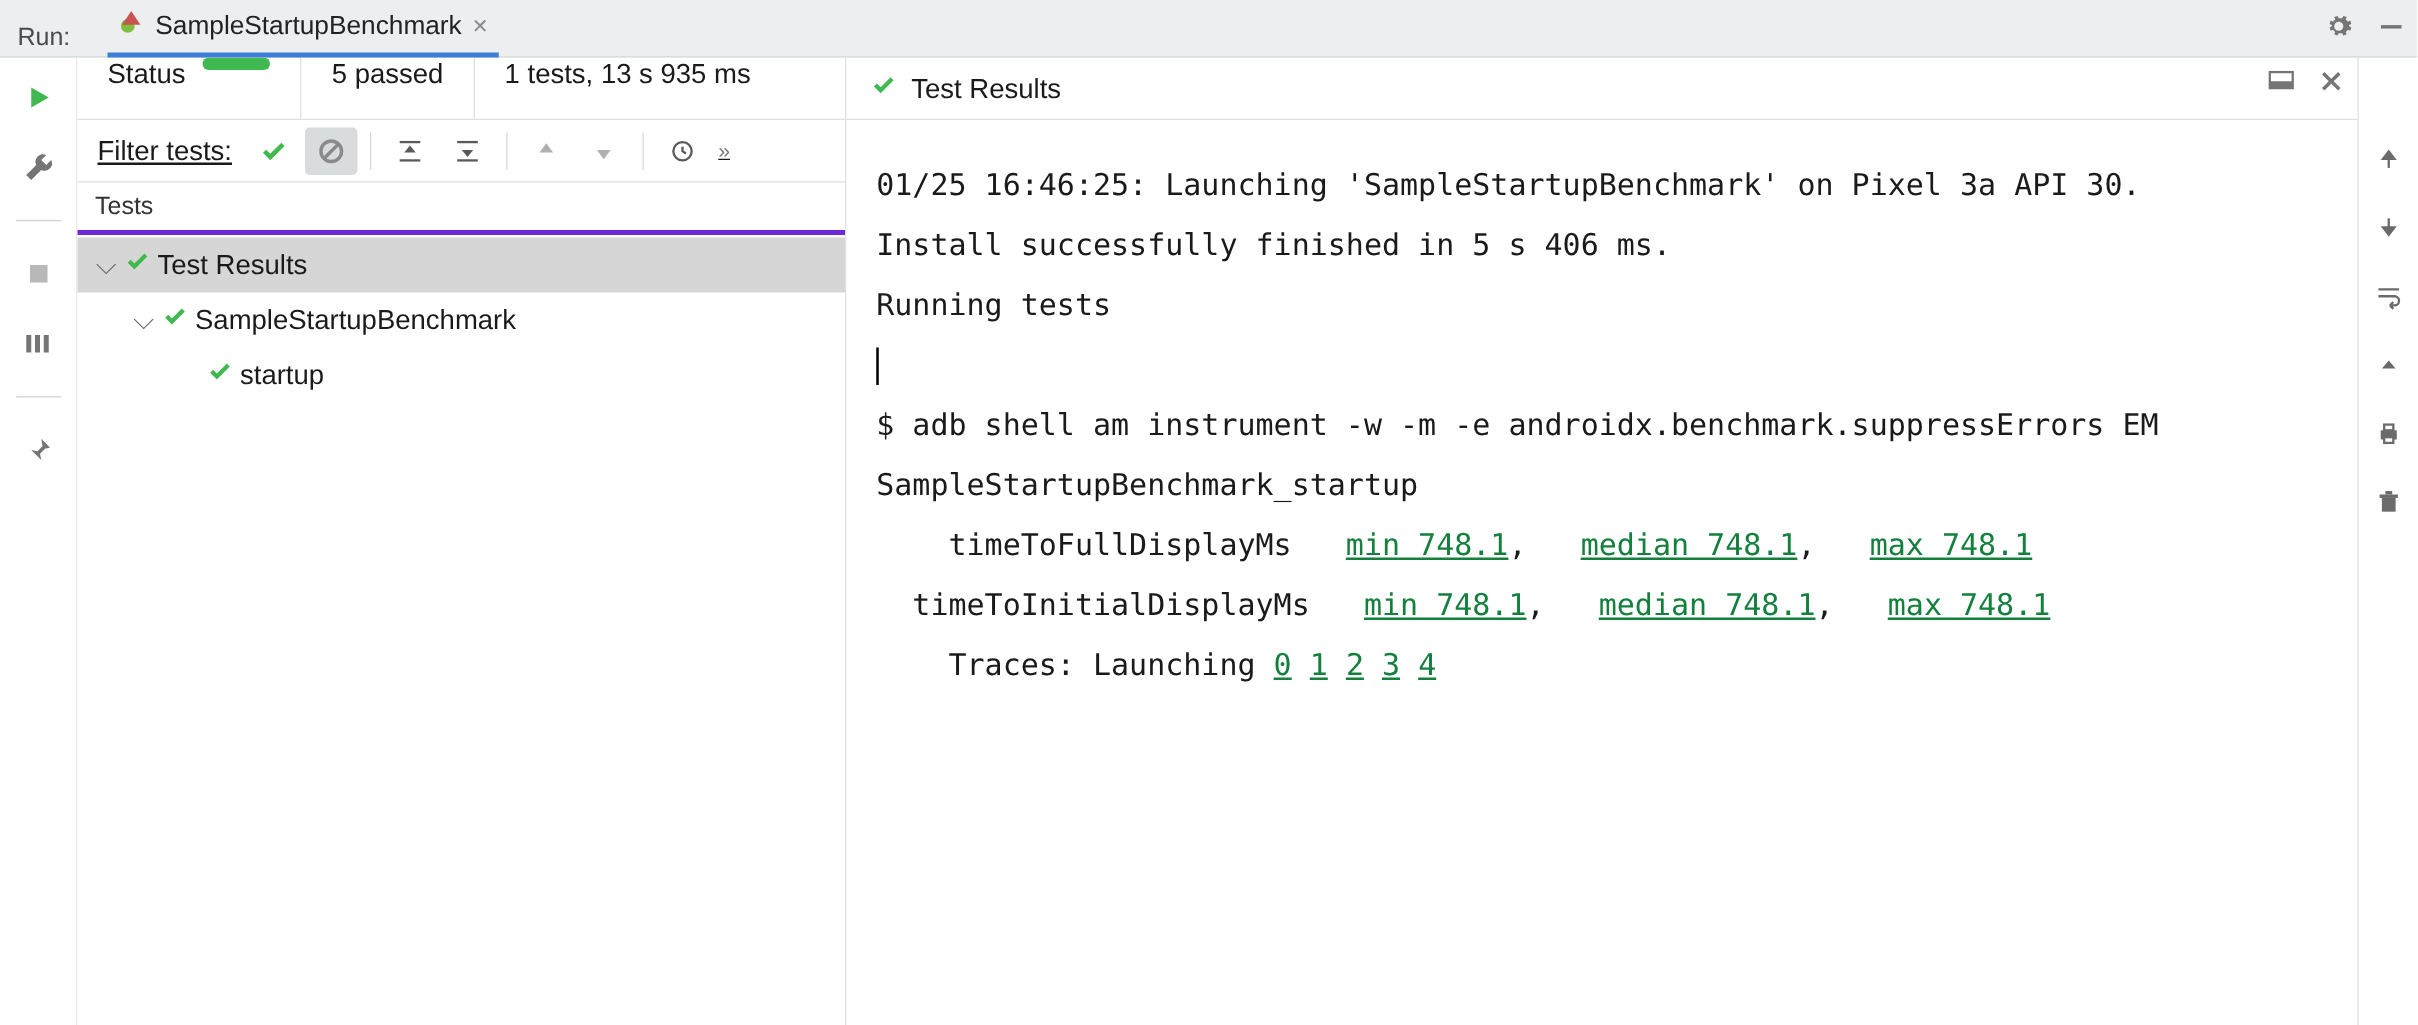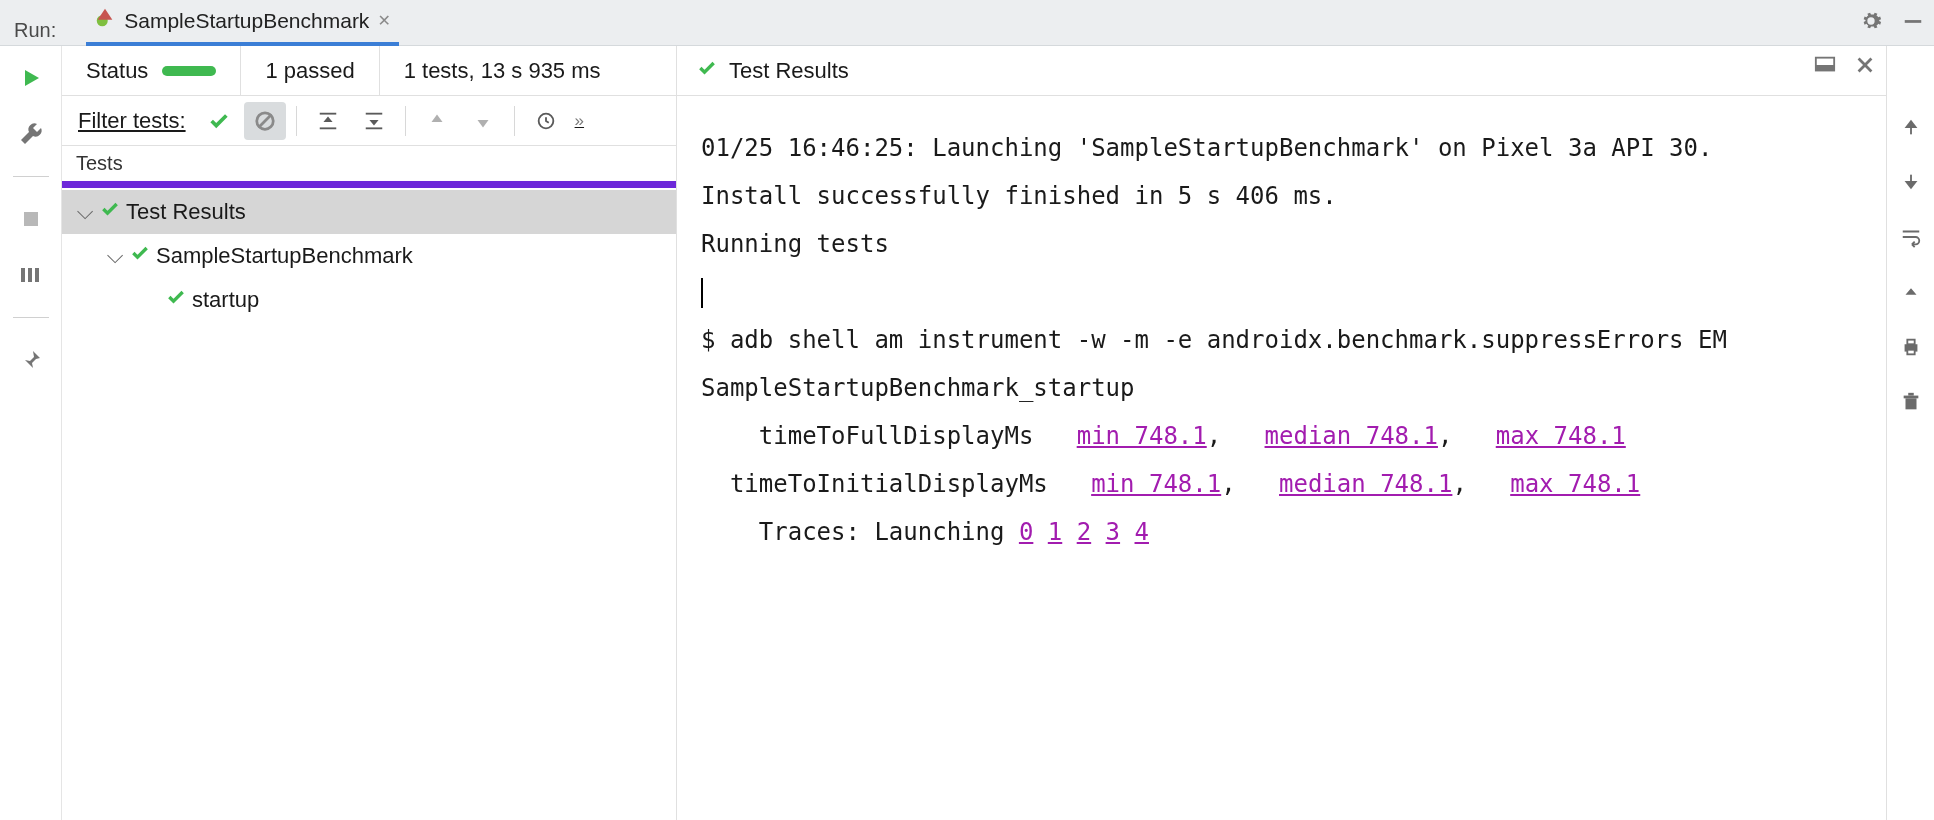--- a/index.html
+++ b/index.html
@@ -65,21 +65,21 @@
     border-right: 1px solid #e0e0e0;
     display: flex; flex-direction: column;
     background:#fff;
   }
   .status-row {
     height: 50px; display: flex; align-items: center;
     border-bottom: 1px solid #e0e0e0;
     font-size: 22px;
   }
   .status-row .cell {
-    padding: 0 24px; height: 100%; display:flex; align-items:center;
+    padding: 0 24px; height: 100%; display:flex; align-items:flex-start;
     border-right: 1px solid #e0e0e0; gap: 14px;
   }
   .status-row .cell:last-child { border-right: none; }
   .bar {
     width: 54px; height: 10px; border-radius: 5px; background: #3fb950;
   }
   .filter-row {
     height: 50px; display:flex; align-items:center;
     border-bottom: 1px solid #e0e0e0;
     padding-left: 16px; gap: 4px; text-decoration: underline;
@@ -88,21 +88,21 @@
   .tbtn {
     width: 42px; height: 38px; display:flex; align-items:center; justify-content:center;
     border-radius: 4px;
   }
   .tbtn.active { background: #d9dcde; }
   .tbtn svg { width: 22px; height: 22px; }
   .vsep { width: 1px; height: 30px; background: #d8d8d8; margin: 0 6px; }
 
   .tests-header {
     height: 42px; display:flex; align-items:center;
-    border-bottom: 7px solid #6d28d9;
+    border-bottom: 4px solid #6d28d9;
     padding-left: 14px; font-size: 20px; color:#333;
   }
   .tree { flex:1; padding-top: 2px; user-select:none; }
   .node { display:flex; align-items:center; height: 44px; font-size: 22px; gap: 6px; }
   .node.sel { background: #d6d6d6; }
   .indent0 { padding-left: 14px; }
   .indent1 { padding-left: 44px; }
   .indent2 { padding-left: 104px; text-align: right; }
   .chev { width: 18px; text-align:center; color:#6a6a6a; }
   .chk svg { width: 20px; height: 20px; }
@@ -120,21 +120,21 @@
   .console {
     flex:1; padding: 28px 0 0 24px;
     font-family: "Menlo", "Consolas", monospace;
     font-size: 24px; line-height: 48px;
     white-space: pre; overflow: hidden; color:#1a1a1a;
     position: relative;
   }
   .cursor {
     display:inline-block; width:2px; height:30px; background:#000; vertical-align:middle;
   }
-  .link { color:#a21caf; text-decoration: underline; cursor:pointer; }
+  .link { color:#15803d; text-decoration: underline; cursor:pointer; }
 
   .right-gutter {
     width: 48px; border-left:1px solid #e0e0e0;
     display:flex; flex-direction:column; align-items:center;
     padding-top: 70px; gap: 28px;
   }
   .right-gutter svg { width:22px; height:22px; fill:#6b6b6b; }
 </style>
 </head>
 <body>
@@ -197,21 +197,21 @@
 
   <div class="cols">
 
     <div class="left-pane">
       <div class="status-row">
         <div class="cell">
           <span>Status</span>
           <span class="bar"></span>
         </div>
         <div class="cell">
-            <span>1 passed</span>
+            <span>5 passed</span>
           </div>
         <div class="cell">
             <span>1 tests, 13 s 935 ms</span>
           </div>
       </div>
 
       <div class="filter-row">
         <span class="filter-label">Filter tests:</span>
         <span class="tbtn">
             <svg viewBox="0 0 24 24">

